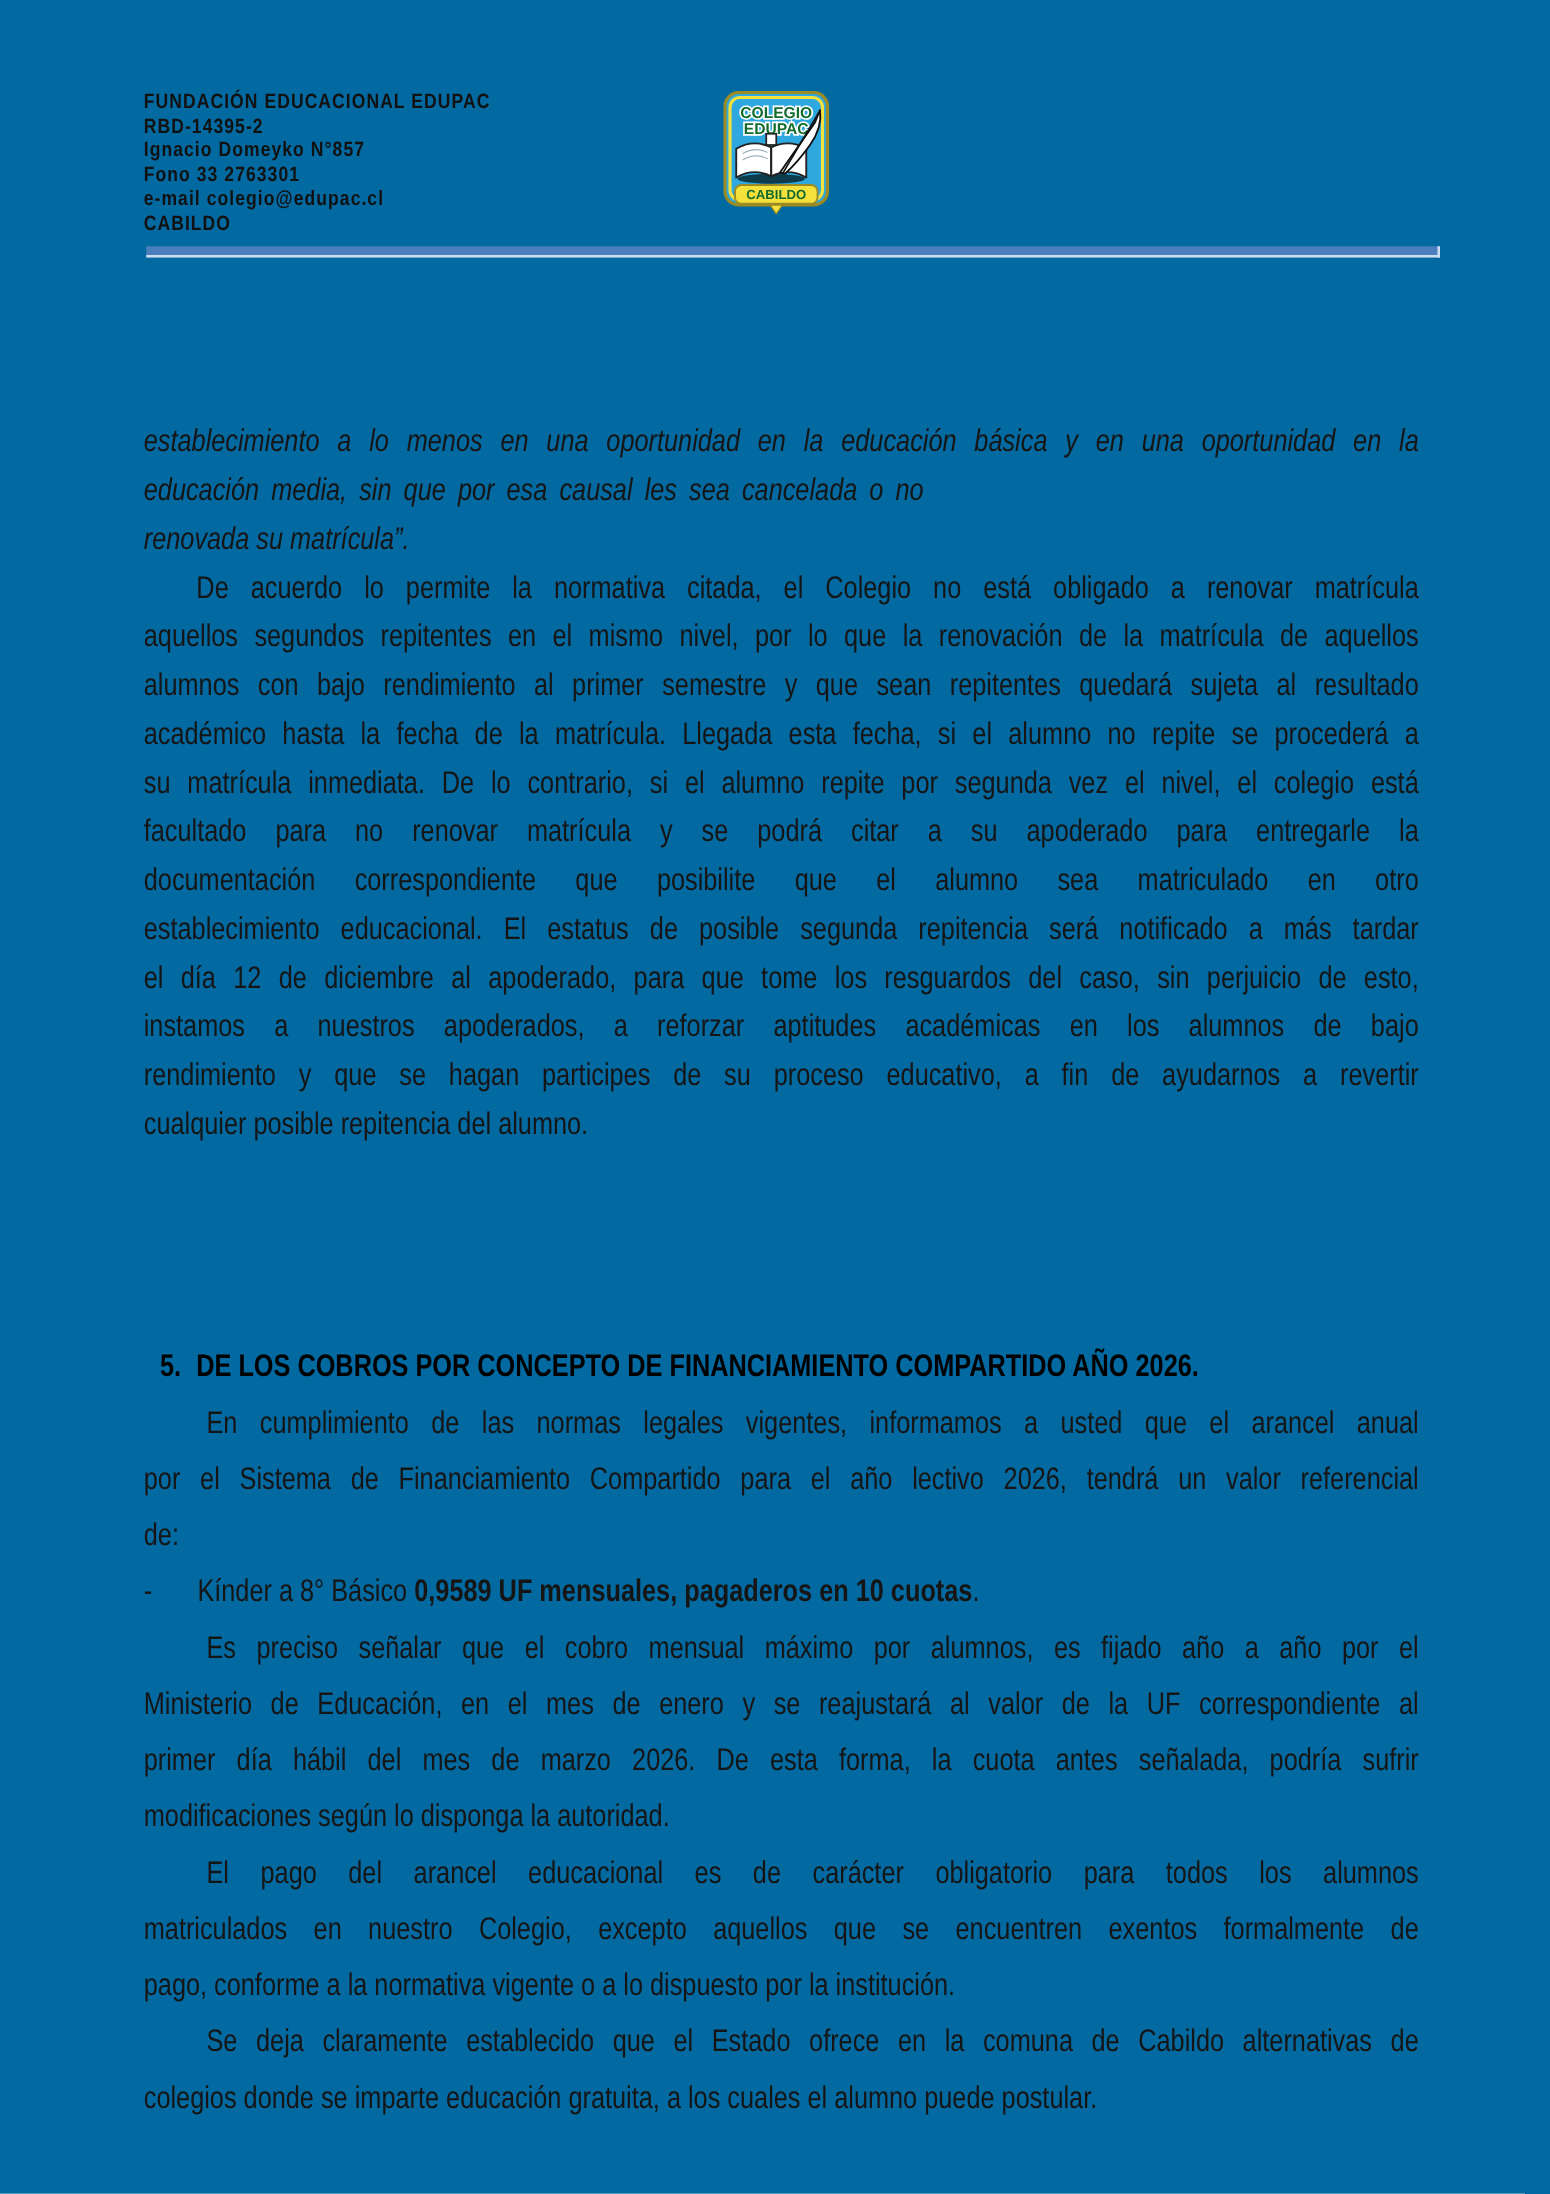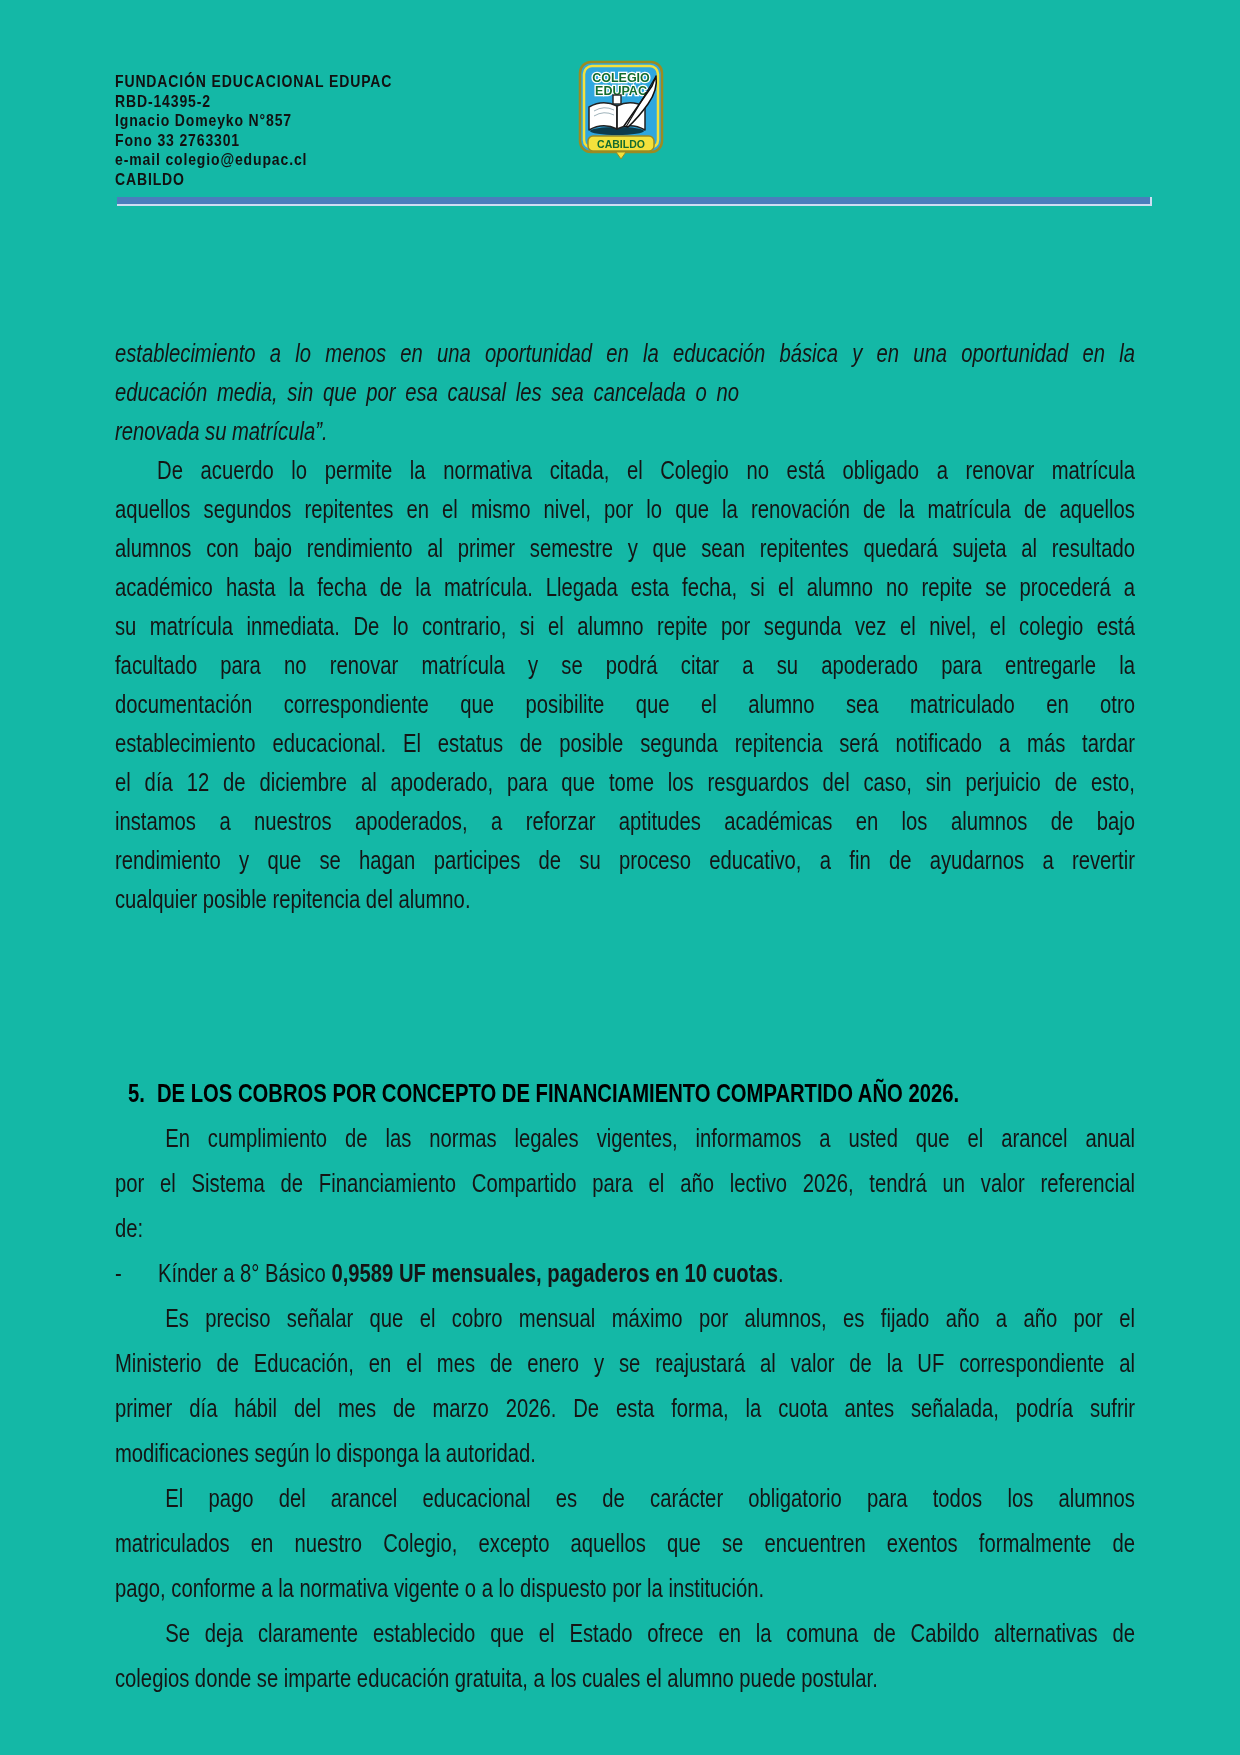--- a/index.html
+++ b/index.html
@@ -1,25 +1,25 @@
 <!DOCTYPE html>
 <html><head>
 <meta charset="utf-8">
 <style>
   html,body{margin:0;padding:0;}
-  .page{position:relative;width:1240px;height:1755px;background:#14b8a6;overflow:hidden;
+  .page{position:relative;width:1240px;height:1755px;background:#0369a1;overflow:hidden;
         font-family:"Liberation Sans",sans-serif;color:#151515;}
 
   
   .letterhead{position:absolute;left:115px;top:72px;font-size:16.5px;line-height:19.5px;
               font-weight:bold;letter-spacing:1px;transform:scaleX(0.85);transform-origin:0 0;
               white-space:nowrap;color:#111;}
 
   
-  .logo{position:absolute;left:576px;top:60px;width:96px;height:102px;}
+  .logo{position:absolute;left:576px;top:72px;width:96px;height:102px;}
   .logo svg{display:block;}
   .logo text{font-family:"Liberation Sans",sans-serif;font-weight:bold;paint-order:stroke;}
 
   
   .rule{position:absolute;left:117px;top:197px;width:1033px;height:7px;background:#4a7ebc;
         border-right:2px solid #cdddf2;border-bottom:2px solid #cdddf2;}
 
   
   .textcol{position:absolute;left:115px;width:1260px;transform:scaleX(0.8095);
            transform-origin:0 0;font-size:25px;}

